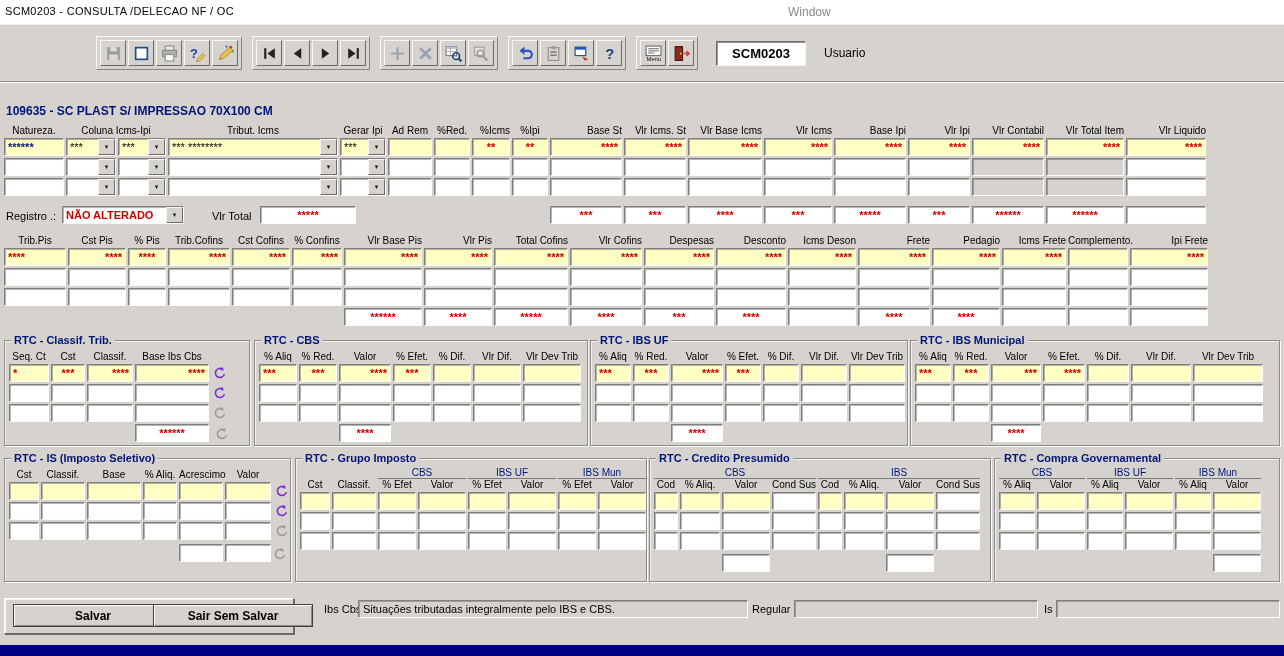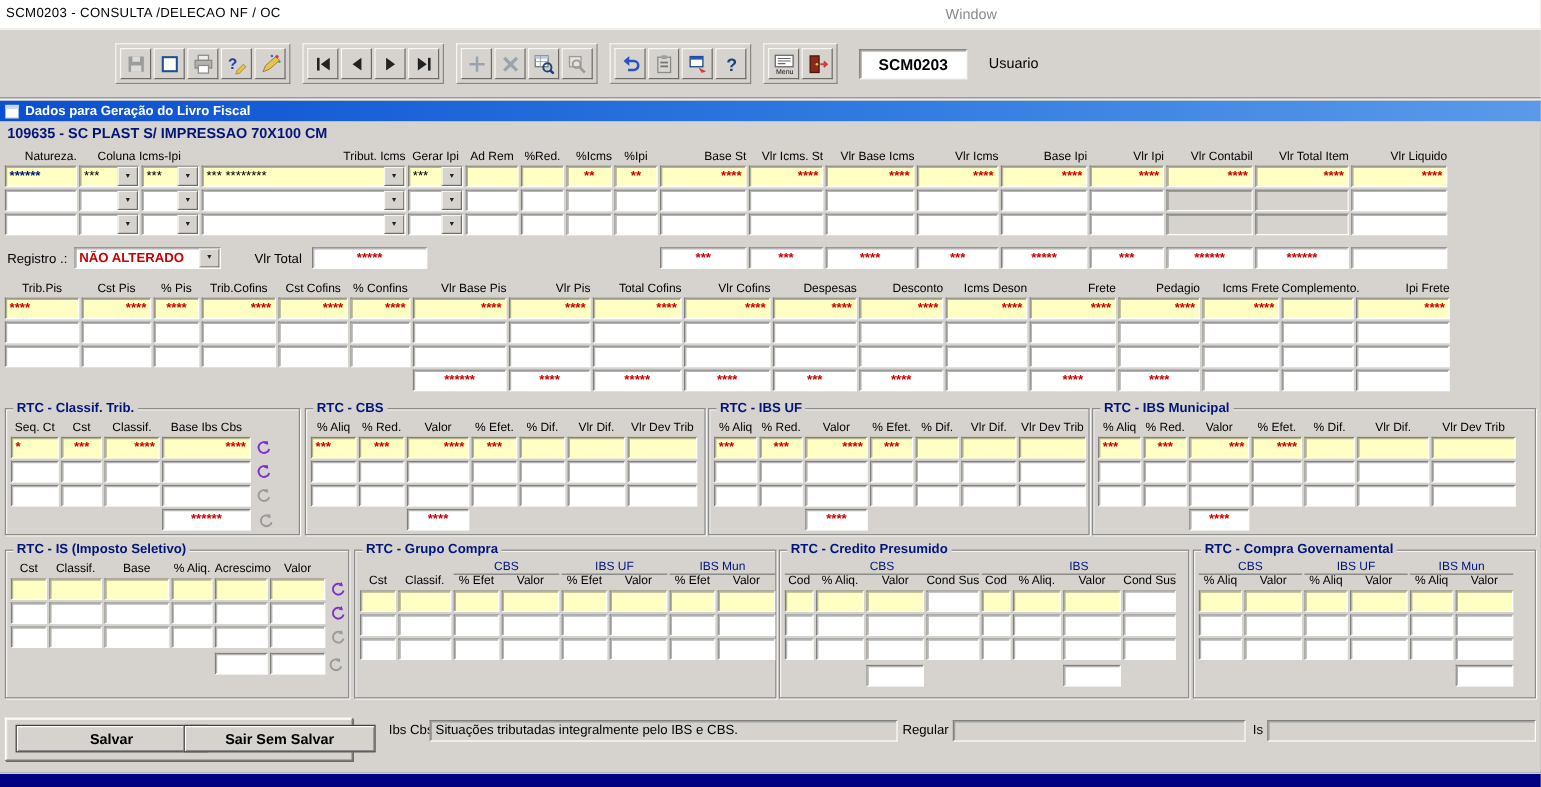--- a/index.html
+++ b/index.html
@@ -28,21 +28,21 @@
   
   .bluebar{position:absolute;top:84px;left:0;right:0;height:17px;
     background:linear-gradient(90deg,#0a4fd0 0%,#2f7ae0 55%,#5b9ae8 100%);
     color:#fff;font-weight:bold;display:flex;align-items:center;gap:5px;padding-left:4px;font-size:11px;}
   .itemheader{position:absolute;top:104px;left:6px;color:#00157a;font-weight:bold;font-size:12px;}
   
   .content{position:absolute;top:124px;left:4px;width:1276px;}
   .ghead{display:flex;gap:2px;height:13px;margin-bottom:1px;}
   .ghead>.hcell{flex:none;}
   .hcell{font-size:10px;line-height:13px;text-align:right;white-space:nowrap;overflow:visible;}
-  .hcell.c{text-align:center;} .hcell.l{text-align:right;}
+  .hcell.c{text-align:center;} .hcell.l{text-align:center;}
   .grow{display:flex;gap:2px;margin-bottom:2px;}
   .grow>.cell,.grow>.refresh{flex:none;}
   .cell{height:18px;background:#fff;border:1px solid;border-color:#808080 #fdfdfb #fdfdfb #808080;
     box-shadow:inset 1px 1px 0 rgba(90,88,84,.45);font-size:11px;display:flex;align-items:center;
     padding:0 3px;white-space:nowrap;overflow:hidden;box-sizing:border-box;}
   .cell.yellow{background:#ffffc4;}
   .cell.gray{background:#d6d3ce;}
   .cell.al{justify-content:flex-start;} .cell.ac{justify-content:center;} .cell.ar{justify-content:flex-end;}
   .star-red{color:#cc0000;font-weight:bold;}
   .navy{color:#00157a;font-weight:bold;}
@@ -280,29 +280,20 @@
             </button>
           </div>
         </div>
       <div class="tfield prog">
         <span>SCM0203</span>
       </div>
       <span class="usr-lbl">Usuario</span>
     </div>
   </div>
 
-  <div class="bluebar">
-    <span style="display:flex;">
-      <svg viewBox="0 0 12 12" width="12" height="12">
-          <rect x="0.5" y="0.5" width="11" height="11" fill="#fff" stroke="#9ab4de"></rect>
-          <rect x="0.5" y="0.5" width="11" height="3.2" fill="#c8d6ee"></rect>
-        </svg>
-    </span>
-    <span>Dados para Geração do Livro Fiscal</span>
-  </div>
 
   <div class="itemheader">109635 - SC PLAST S/ IMPRESSAO 70X100 CM</div>
 
   <div class="content">
 
     <div class="ghead" id="g1-head">
         <span class="hcell l" style="width: 60px;">Natureza.</span>
         <span class="hcell c" style="width: 100px;">Coluna Icms-Ipi</span>
         <span class="hcell l" style="width: 170px;">Tribut. Icms</span>
         <span class="hcell c" style="width: 46px;">Gerar Ipi</span>
@@ -790,21 +781,21 @@
             <div class="cell total" style="left: 216px; width: 46px;"></div>
             <span class="refresh abs dis" style="left: 262px;">
               <svg viewBox="0 0 16 16" width="14" height="14">
                 <path d="M13 9.3A5.2 5.2 0 1 1 11.4 4" fill="none" stroke="currentColor" stroke-width="1.8"></path>
                 <path d="M11.2 1.2l1 4.2-4.2-1z" fill="currentColor"></path>
               </svg>
             </span>
           </div>
       </div>
       <div class="panel" style="left:291px;width:352px">
-        <span class="ptitle">RTC - Grupo Compra</span>
+        <span class="ptitle">RTC - Grupo Imposto</span>
         <div id="p-grupo-head">
             <div class="ghrow">
               <span class="gspacer" style="width: 76px;"></span>
               <span class="gcell" style="width: 88px;">CBS</span>
               <span class="gcell" style="width: 88px;">IBS UF</span>
               <span class="gcell" style="width: 88px;">IBS Mun</span>
             </div>
             <div class="ghrow">
               <span class="hcell c" style="width: 30px;">Cst</span>
               <span class="hcell c" style="width: 44px;">Classif.</span>

